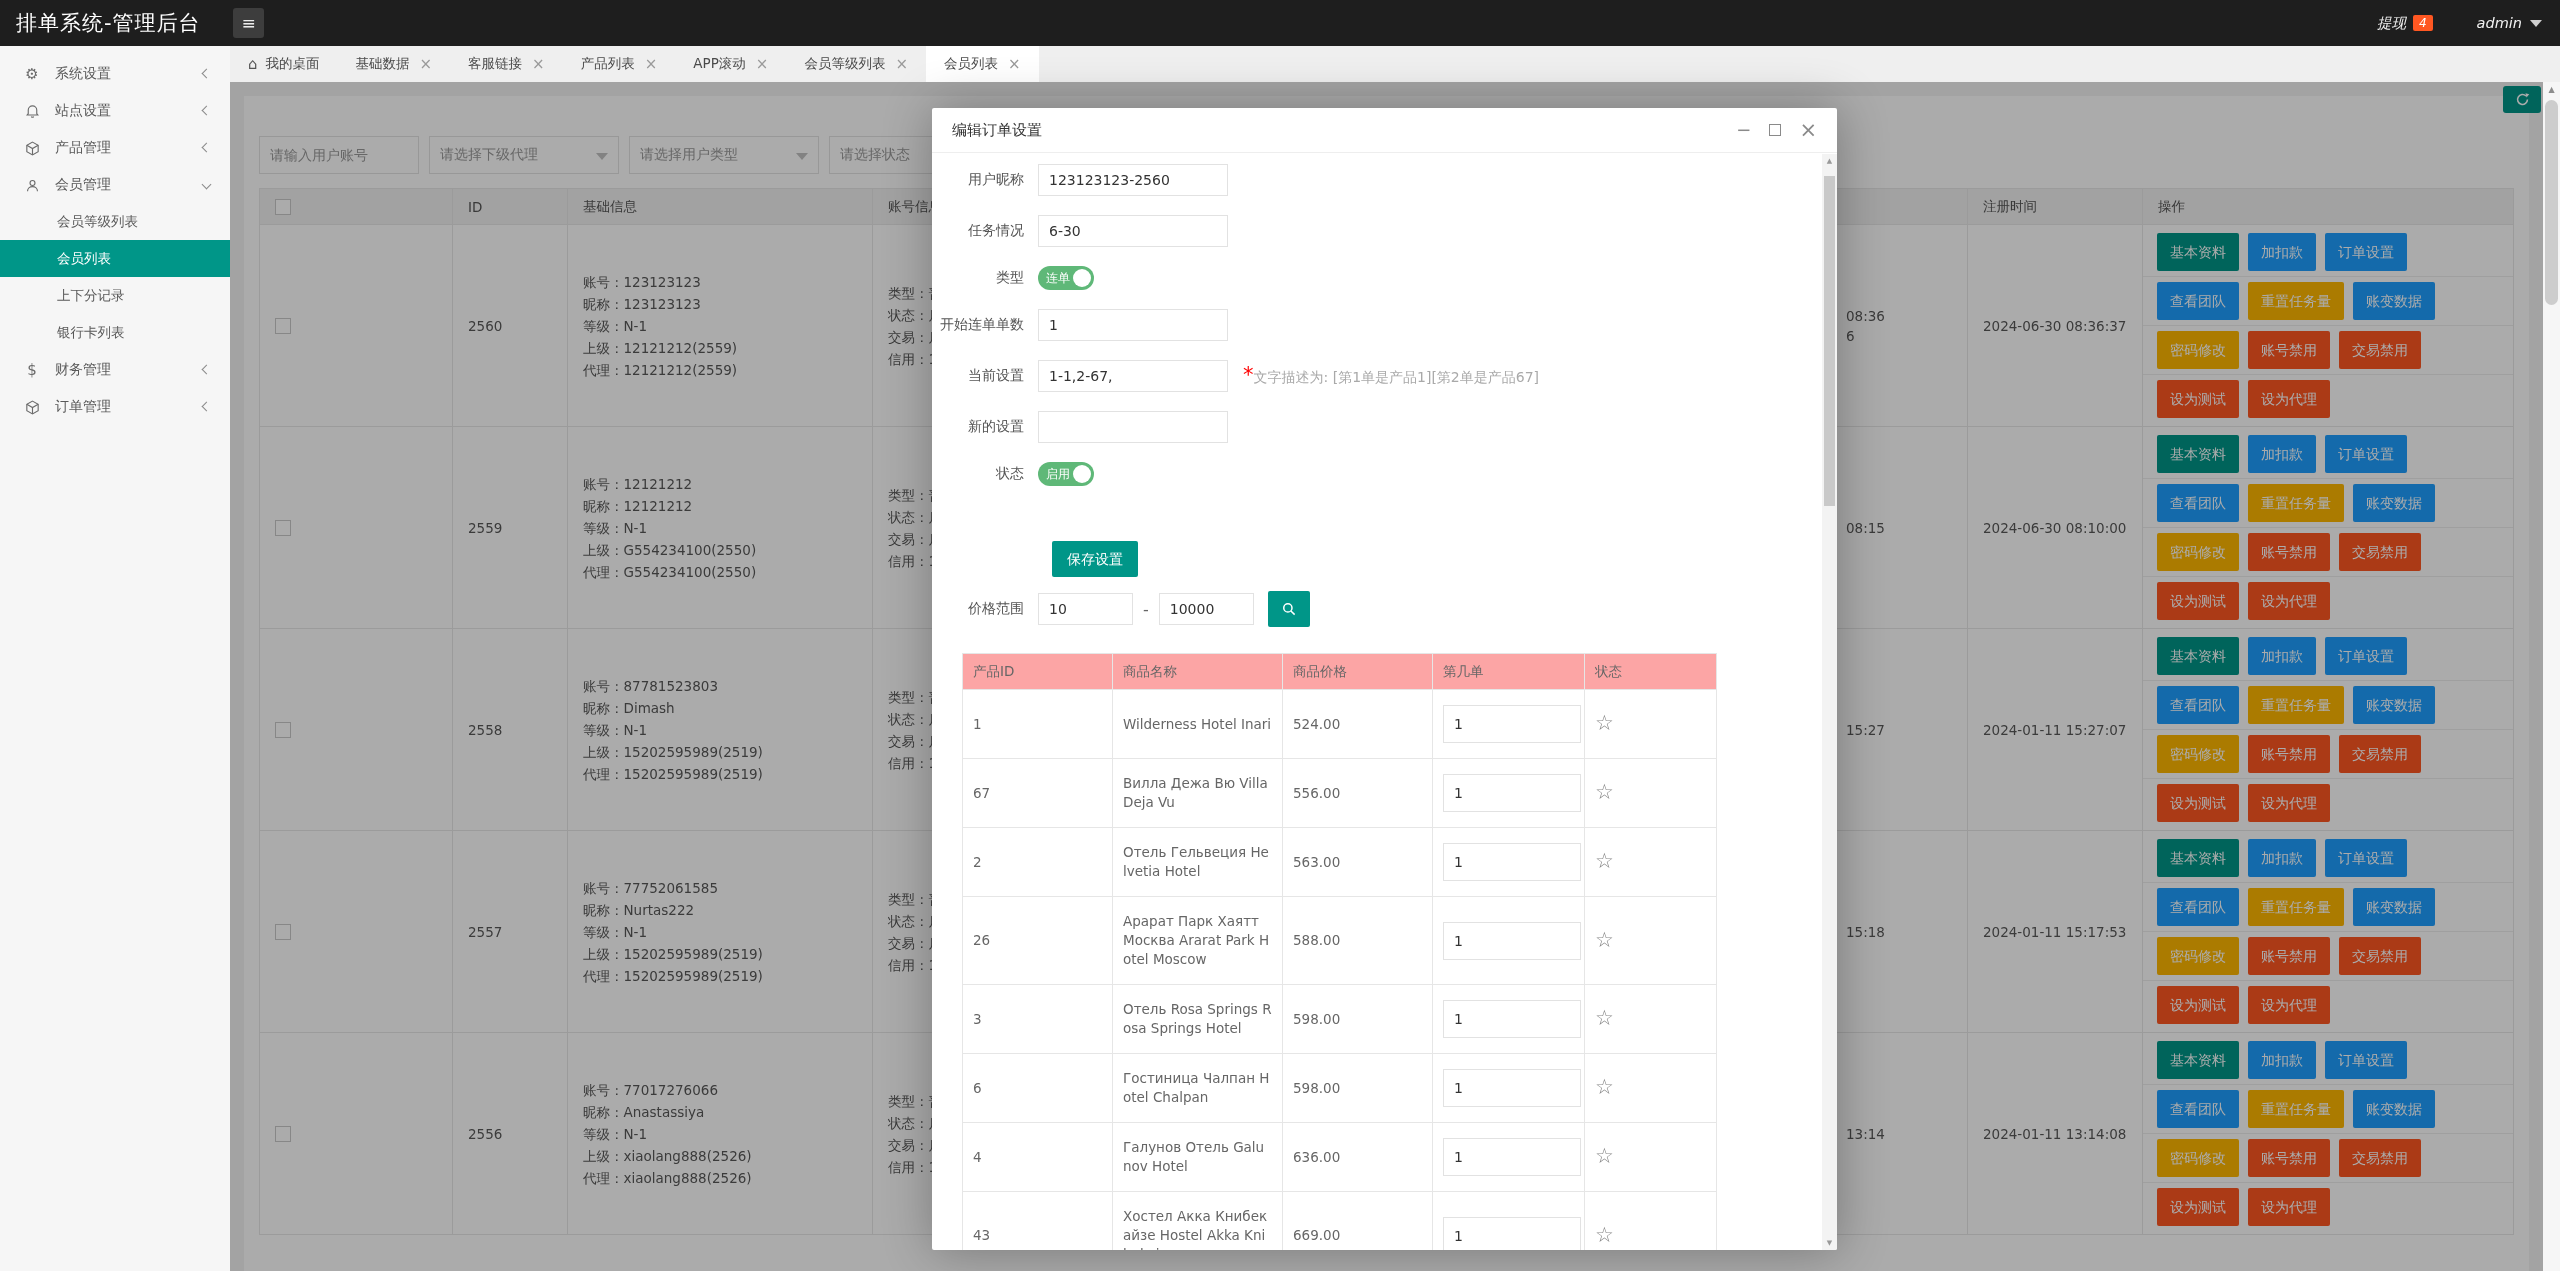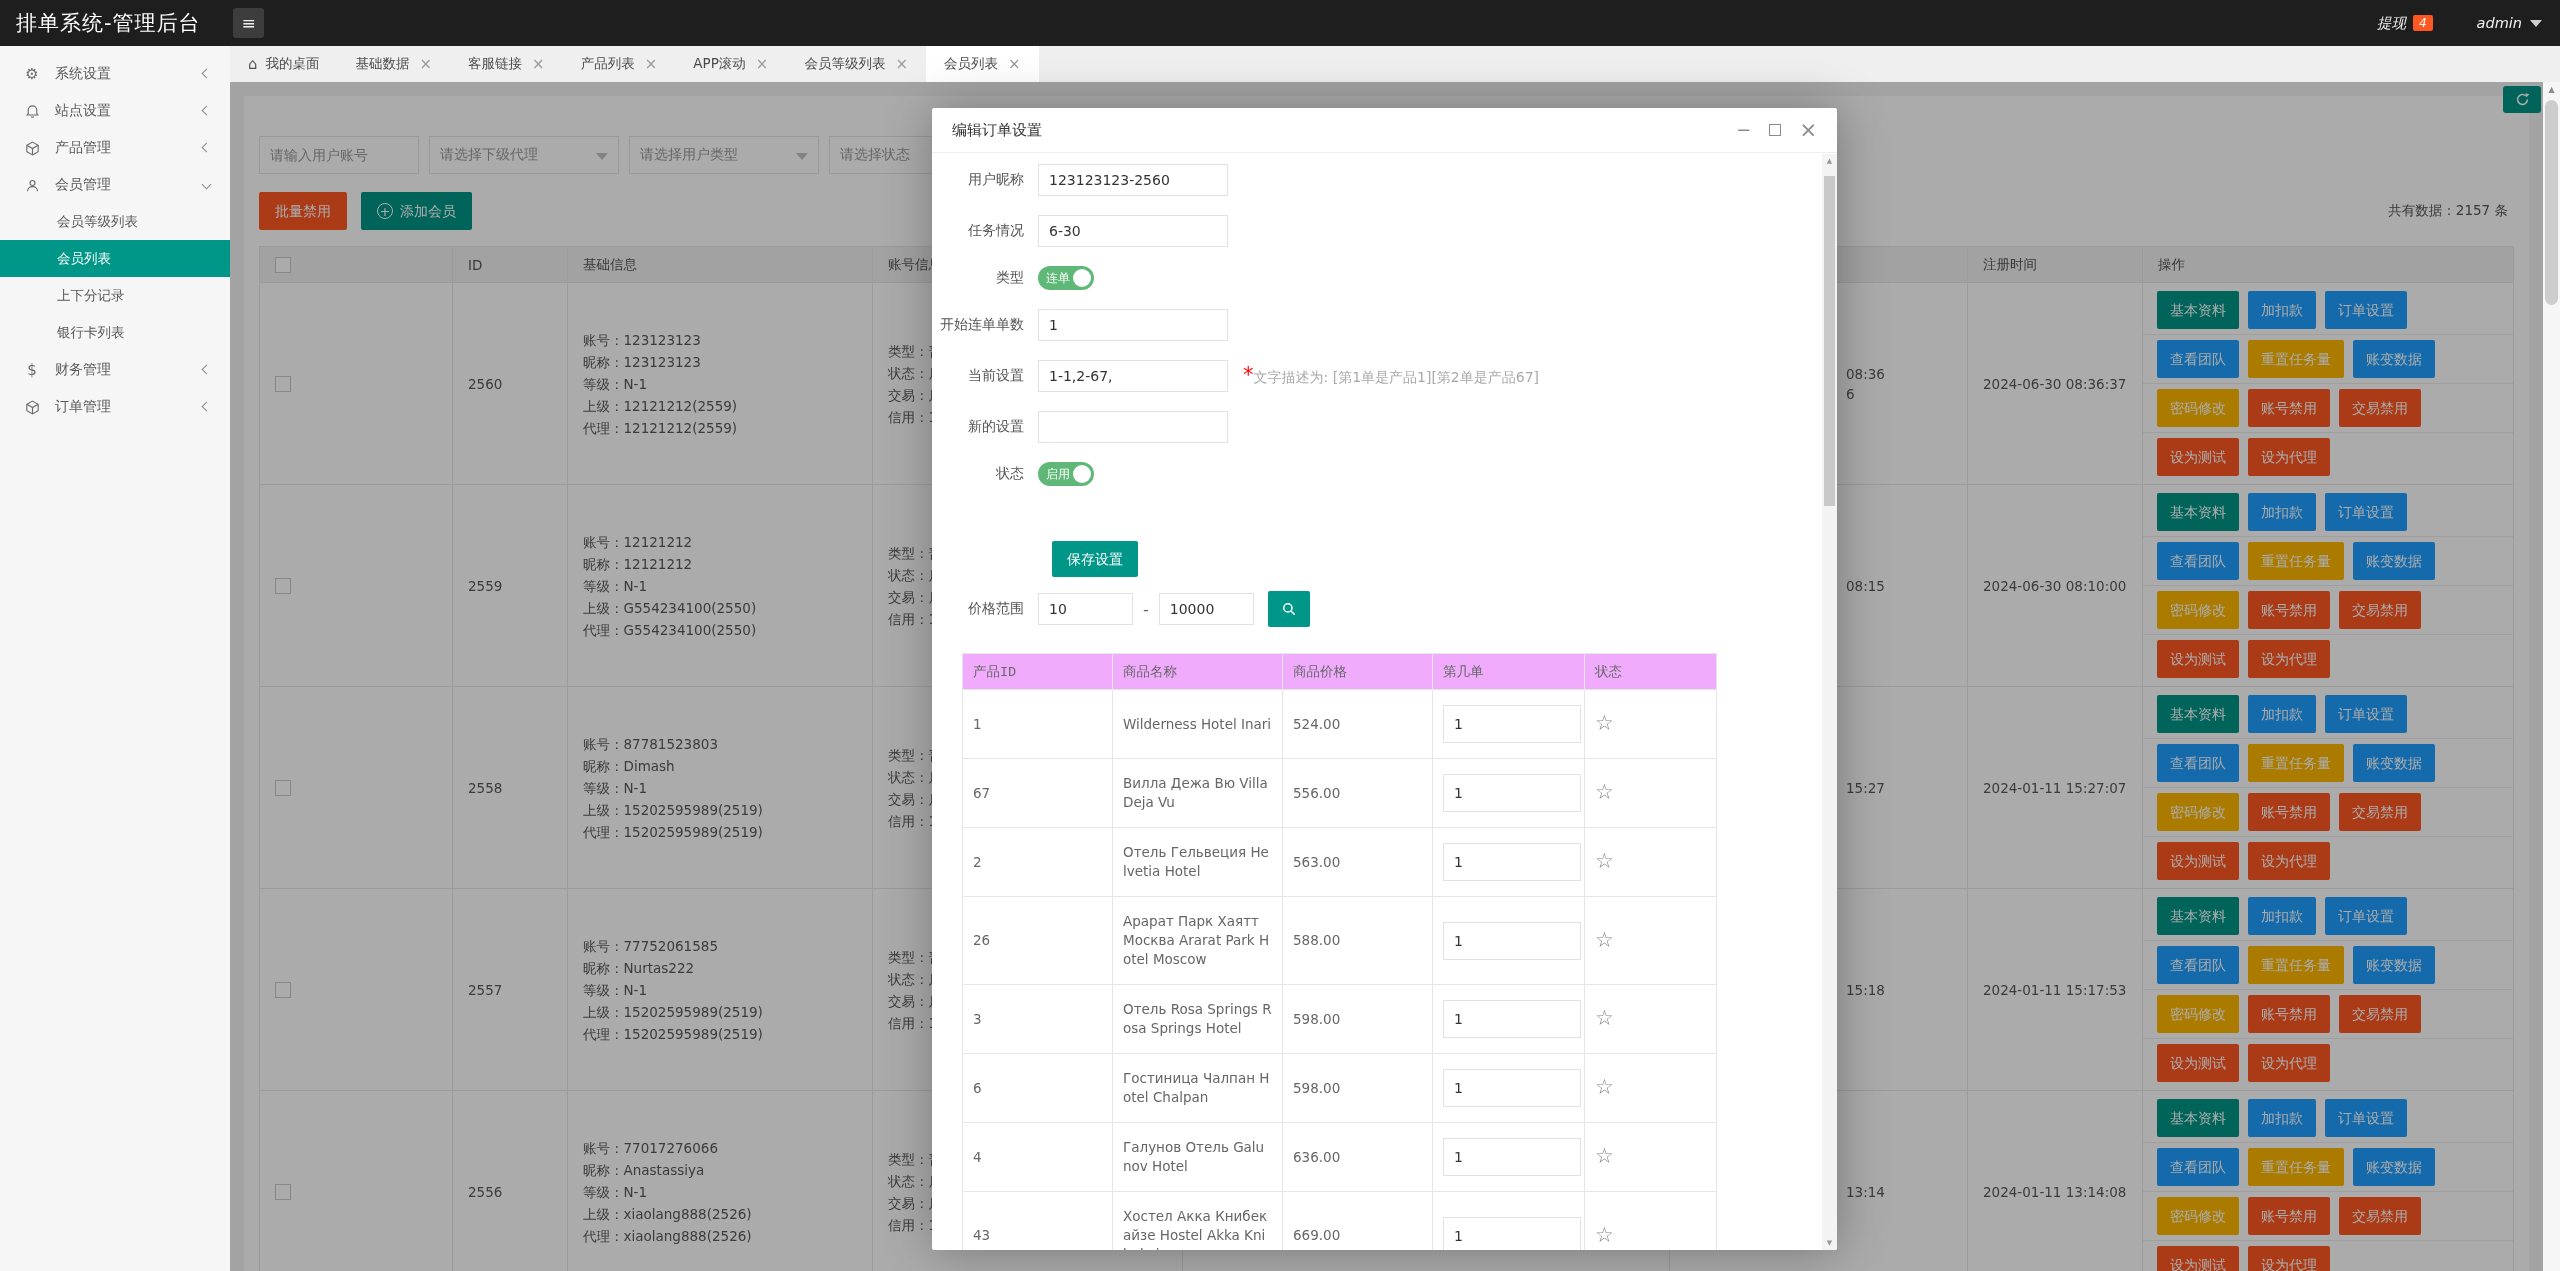--- a/index.html
+++ b/index.html
@@ -92,21 +92,21 @@
   .hint{margin-left:15px;font-size:14px;color:#a9a9a9;}
   .hint .star{color:#ff0000;}
   .save-btn{margin:36px 0 14px 120px;height:36px;line-height:36px;padding:0 15px;background:#009688;color:#fff;font-size:14px;border-radius:2px;display:inline-block;cursor:pointer;}
   .price-row{display:flex;align-items:center;margin-bottom:26px;}
   .pinput{width:95px;height:32px;border:1px solid #e2e2e2;padding:8px 10px;font-size:14px;color:#333;}
   .dash{margin:0 10px;color:#666;}
   .search-btn{margin-left:14px;width:42px;height:36px;background:#009688;border-radius:2px;display:flex;align-items:center;justify-content:center;cursor:pointer;}
 
   .product-table{margin-left:30px;width:754px;border-collapse:collapse;table-layout:fixed;font-size:13.5px;color:#666;}
   .product-table th,.product-table td{border:1px solid #e6e6e6;text-align:left;font-weight:normal;vertical-align:middle;padding:10px;}
-  .product-table thead th{height:36px;padding:8px 10px;color:#666;background:#f0abfc;font-family:Liberation Mono, monospace;}
+  .product-table thead th{height:36px;padding:8px 10px;color:#666;background:#fca5a5;}
   .product-table td{padding:15px 10px;line-height:19px;word-break:break-all;}
   .order-input{width:138px;height:38px;border:1px solid #e2e2e2;padding:0 10px;font-size:14px;color:#333;}
   .star{font-size:21px;color:#888;cursor:pointer;line-height:1;}
 
   .modal-scrollbar{position:absolute;top:46px;right:0;bottom:0;width:15px;background:#f3f3f3;}
   .msb-thumb{position:absolute;left:2px;top:22px;width:11px;height:330px;background:#c9c9c9;cursor:pointer;}
   .msb-up{position:absolute;top:3px;left:0;right:0;text-align:center;font-size:7px;color:#999;}
   .msb-down{position:absolute;bottom:3px;left:0;right:0;text-align:center;font-size:7px;color:#999;}
 </style>
 </head>
@@ -219,30 +219,20 @@
           <div class="f-select">
               <span>请选择下级代理</span>
             </div>
           <div class="f-select">
               <span>请选择用户类型</span>
             </div>
           <div class="f-select">
               <span>请选择状态</span>
             </div>
         </div>
-        <div class="toolbar-row">
-          <div class="btn btn-red">
-              <span>批量禁用</span>
-            </div>
-          <div class="btn btn-teal">
-            <span class="oplus">+</span>
-            <span>添加会员</span>
-          </div>
-          <div class="total">共有数据：2157 条</div>
-        </div>
         <table class="member-table">
           <colgroup>
             <col style="width:193px">
               <col style="width:115px">
               <col style="width:305px">
               <col style="width:310px">
             <col style="width:487px">
               <col style="width:298px">
               <col style="width:175px">
               <col>

